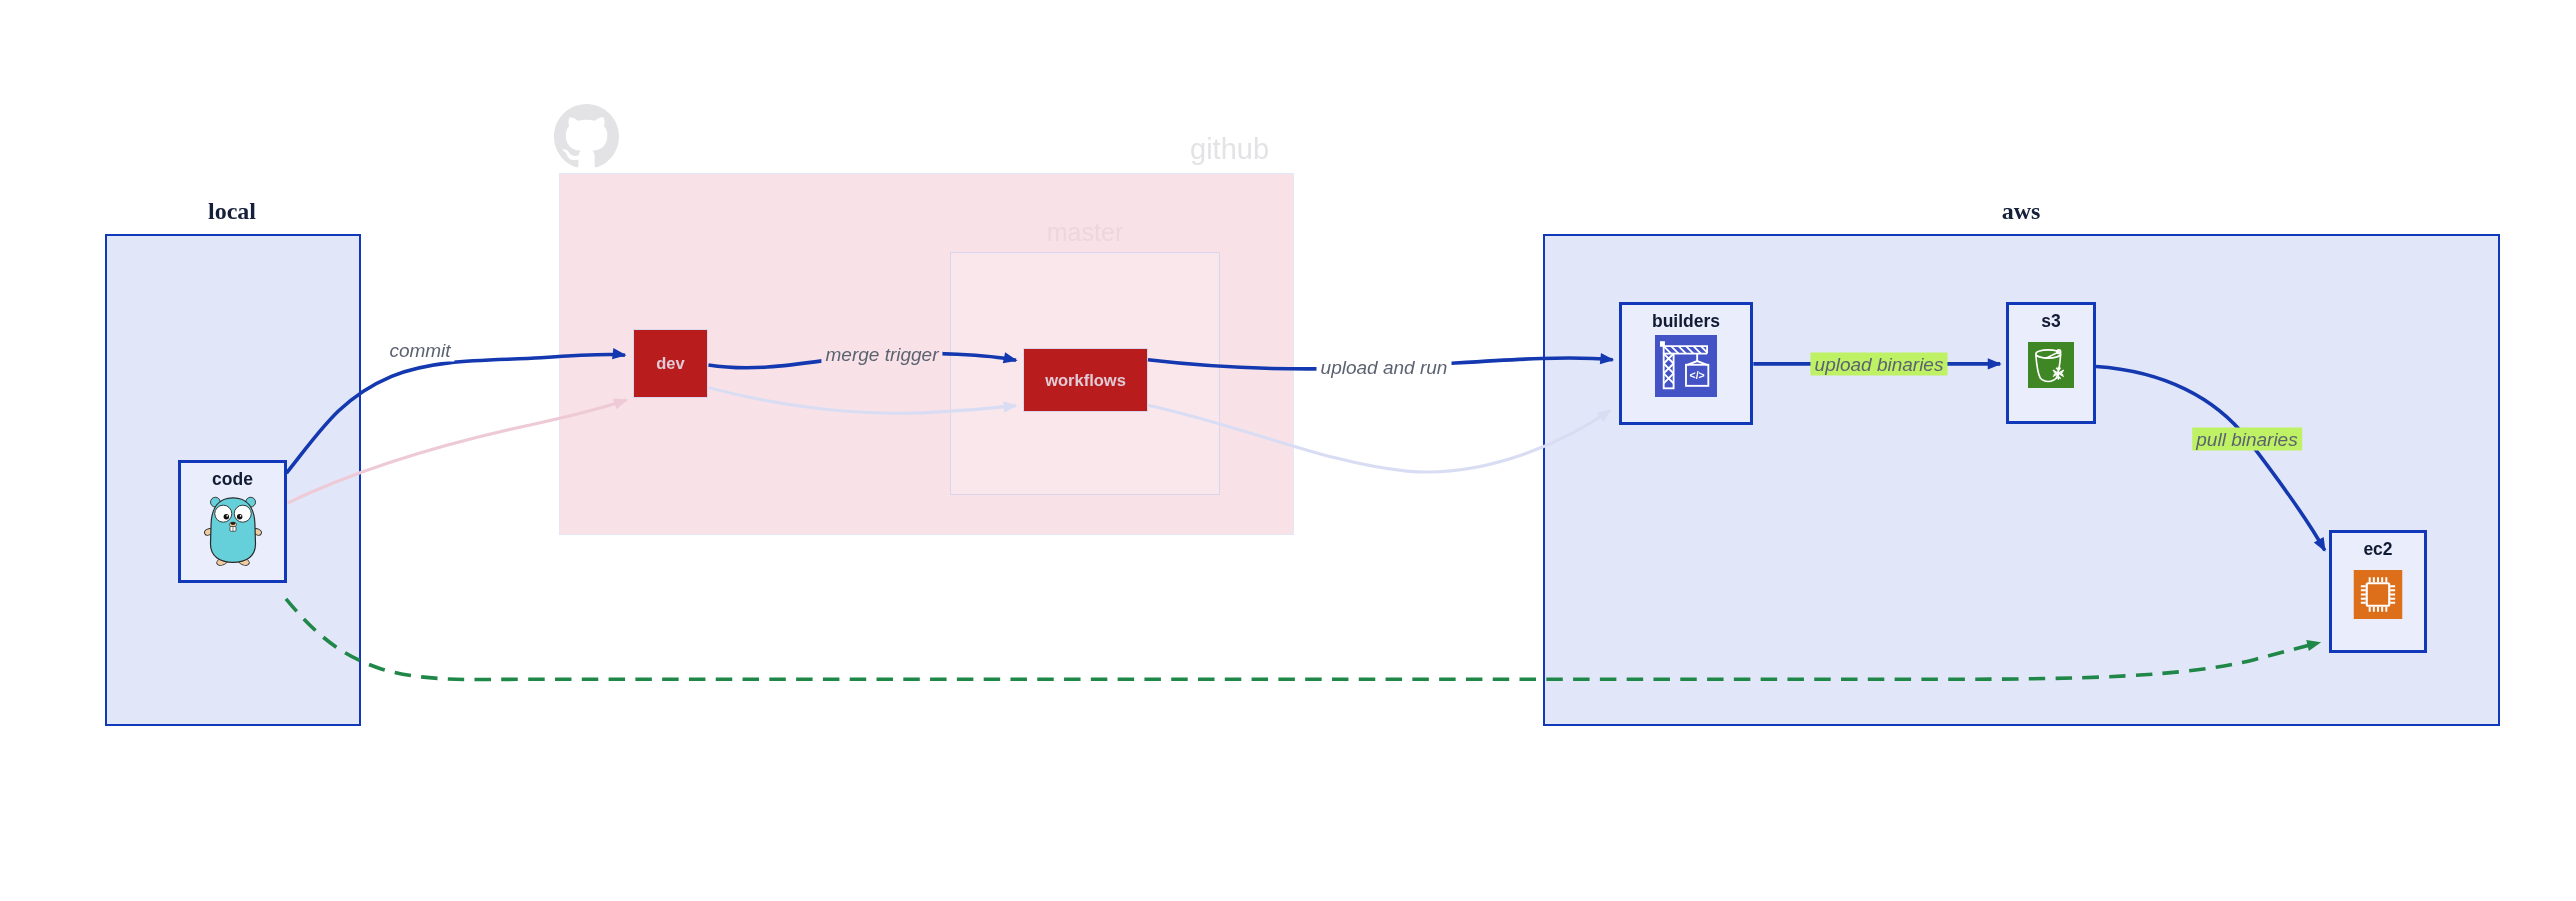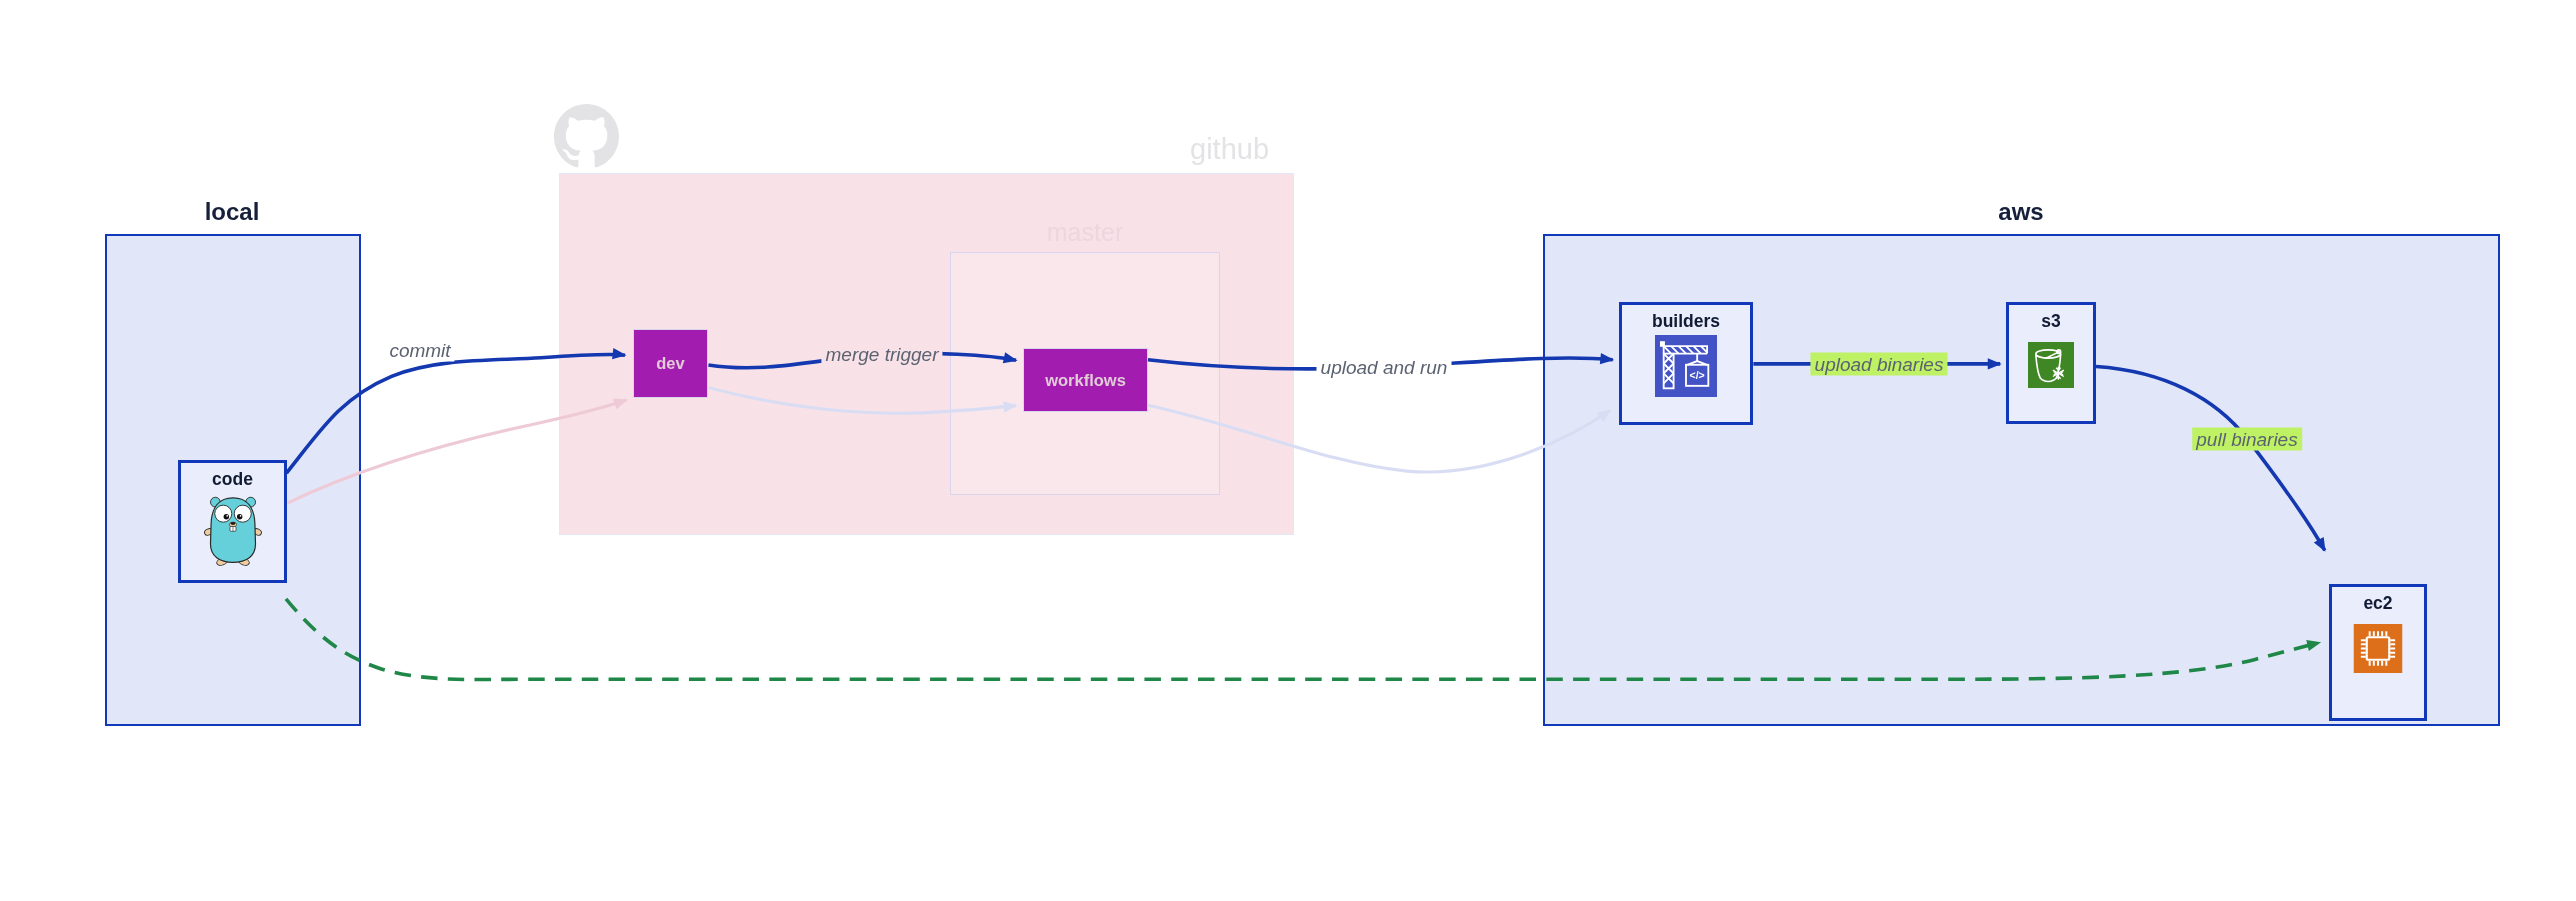--- a/index.html
+++ b/index.html
@@ -4,26 +4,26 @@
 <style>
   html,body{margin:0;padding:0;background:#ffffff;}
   #canvas{
     position:relative;width:2604px;height:902px;background:#ffffff;
     font-family:"Liberation Sans",sans-serif;overflow:hidden;
   }
   
   .container{position:absolute;border:2.6px solid #1038b8;background:#e1e6f9;box-sizing:border-box;}
   .faded-region{position:absolute;background:#f8e2e8;border:1.5px solid #e3e8f6;box-sizing:border-box;}
   .faded-inner{position:absolute;border:1.5px solid #d9d6ec;background:rgba(255,255,255,0.18);box-sizing:border-box;}
-  .container-label{position:absolute;color:#16203a;font-size:24px;font-weight:600;text-align:right;transform:translateX(-50%);white-space:nowrap;}
+  .container-label{position:absolute;color:#16203a;font-size:24px;font-weight:600;text-align:right;transform:translateX(-50%);white-space:nowrap;font-family:Liberation Serif, serif;}
   .ghost-label{position:absolute;color:#e3e3e5;font-size:29px;font-weight:400;white-space:nowrap;}
   .master-label{position:absolute;color:#edd7df;font-size:25px;font-weight:400;transform:translateX(-50%);white-space:nowrap;}
   
   .node{position:absolute;border:3.1px solid #1038b8;background:#e9edfc;box-sizing:border-box;z-index:4;}
-  .node-faded{position:absolute;border:1.5px solid #d9d6ec;background:#a21caf;box-sizing:border-box;z-index:4;display:flex;align-items:center;justify-content:center;}
+  .node-faded{position:absolute;border:1.5px solid #d9d6ec;background:#b91c1c;box-sizing:border-box;z-index:4;display:flex;align-items:center;justify-content:center;}
   .node-label{position:absolute;top:6.2px;left:0;right:0;text-align:center;font-weight:bold;font-size:17.5px;color:#111b33;}
   .node-faded .lbl{font-weight:bold;font-size:16.5px;color:#e0cbd6;}
   .node-icon{position:absolute;left:50%;transform:translateX(-50%);}
   
   #edge-layer{position:absolute;left:0;top:0;z-index:5;pointer-events:none;}
   .edge-label{position:absolute;z-index:6;font-size:19px;font-style:italic;color:#5c6370;white-space:nowrap;transform:translate(-50%,-50%);padding:0.5px 4.1px;}
   .bg-white{background:#ffffff;}
   .bg-pink{background:#f8e2e8;margin-left:16px;}
   .bg-peri{background:#bef264;}
   
@@ -152,21 +152,21 @@
       </g>
       <g stroke="#ffffff" stroke-width="3" fill="none">
         <line x1="66" y1="54" x2="66" y2="82"></line>
         <line x1="54" y1="61" x2="78" y2="75"></line>
         <line x1="78" y1="61" x2="54" y2="75"></line>
         <path d="M61,56 L66,61 L71,56 M61,80 L66,75 L71,80 M56,64 L61,68 L56,72 M76,64 L71,68 L76,72"></path>
       </g>
     </svg>
   </div>
 
-  <div class="node" style="left:2329px;top:584px;width:98px;height:137px;">
+  <div class="node" style="left:2329px;top:530px;width:98px;height:123px;">
     <div class="node-label">ec2</div>
     <svg class="node-icon" style="top:37px;" width="49" height="49" viewBox="0 0 100 100">
       <rect x="0" y="0" width="100" height="100" fill="#dd6e1a"></rect>
       <rect x="27" y="27" width="46" height="46" rx="3" fill="none" stroke="#ffffff" stroke-width="4.5"></rect>
       <g stroke="#ffffff" stroke-width="4">
         <line x1="33" y1="15" x2="33" y2="25"></line>
           <line x1="41.5" y1="15" x2="41.5" y2="25"></line>
         <line x1="50" y1="15" x2="50" y2="25"></line>
           <line x1="58.5" y1="15" x2="58.5" y2="25"></line>
         <line x1="67" y1="15" x2="67" y2="25"></line>

